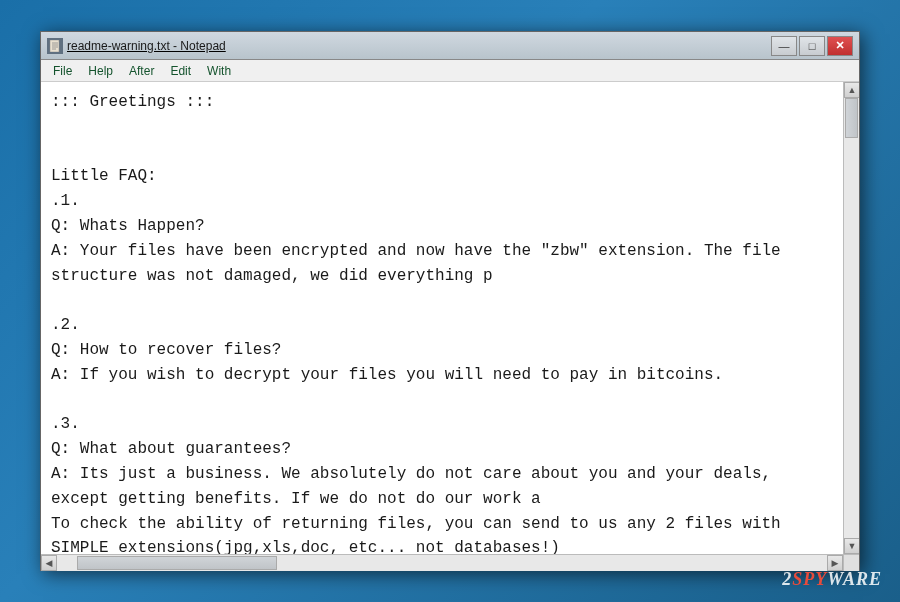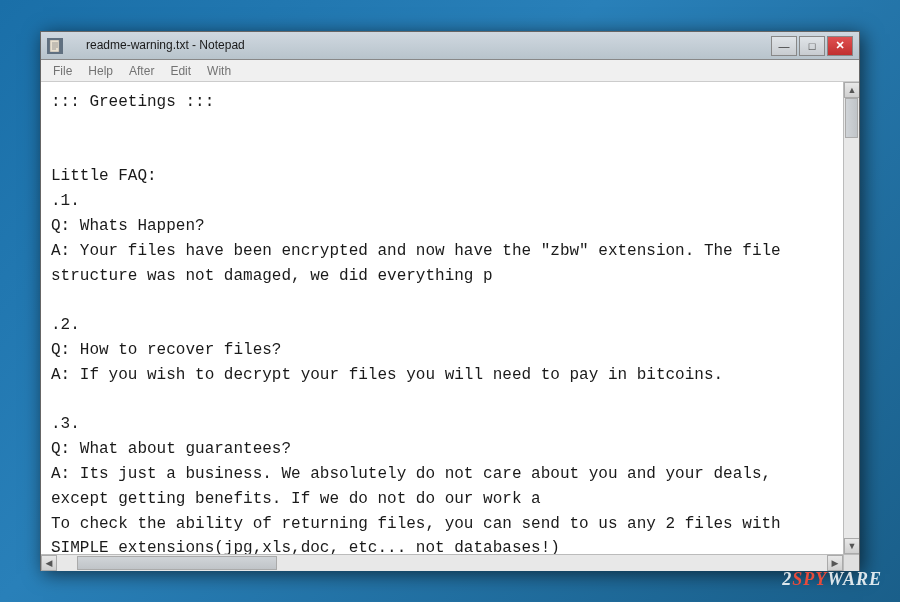--- a/index.html
+++ b/index.html
@@ -49,22 +49,23 @@
       border-bottom: 1px solid #888;
       display: flex;
       align-items: center;
       justify-content: space-between;
       padding: 0 6px;
       flex-shrink: 0;
     }
 
     .titlebar-left {
       display: flex;
-      align-items: flex-start;
-      gap: 23px;
+      align-items: center;
+      gap: 4px;
+      text-decoration: underline;
     }
 
     .titlebar-icon {
       width: 16px;
       height: 16px;
       background: #607080;
       display: flex;
       align-items: center;
       justify-content: center;
     }
@@ -111,21 +112,21 @@
       border-bottom: 1px solid #ccc;
       display: flex;
       align-items: center;
       padding: 0 4px;
       flex-shrink: 0;
     }
 
     .menu-item {
       padding: 2px 8px;
       font-size: 12px;
-      color: #737373;
+      color: #14532d;
       cursor: pointer;
       font-family: 'Segoe UI', Arial, sans-serif;
     }
 
     
     .editor-wrapper {
       flex: 1;
       display: flex;
       overflow: hidden;
       background: white;

